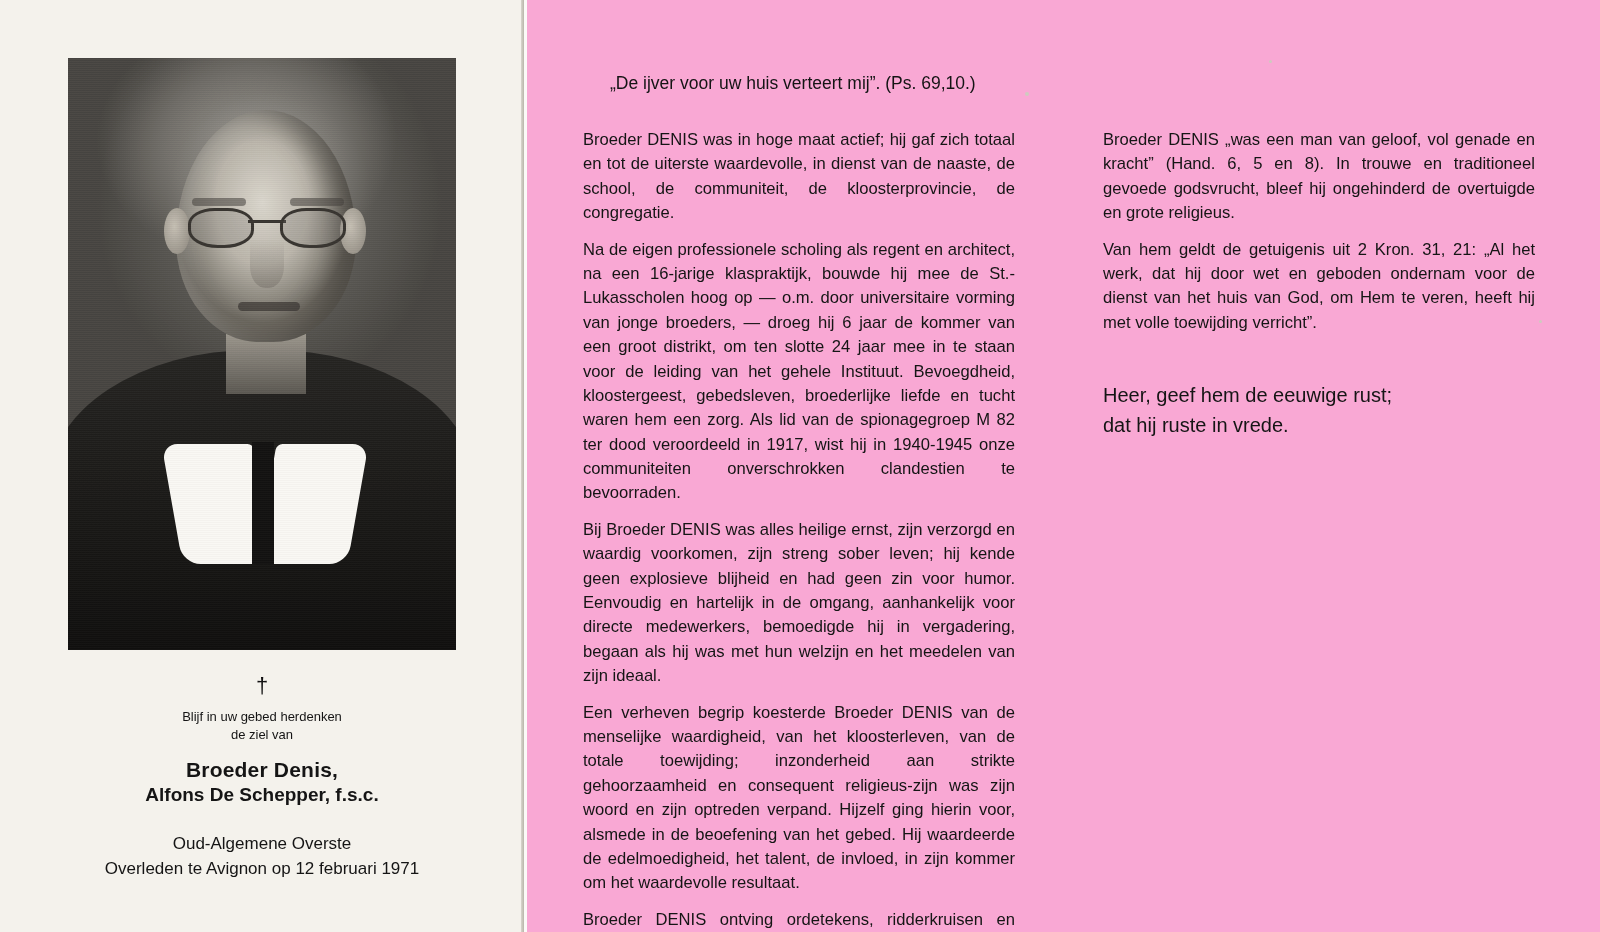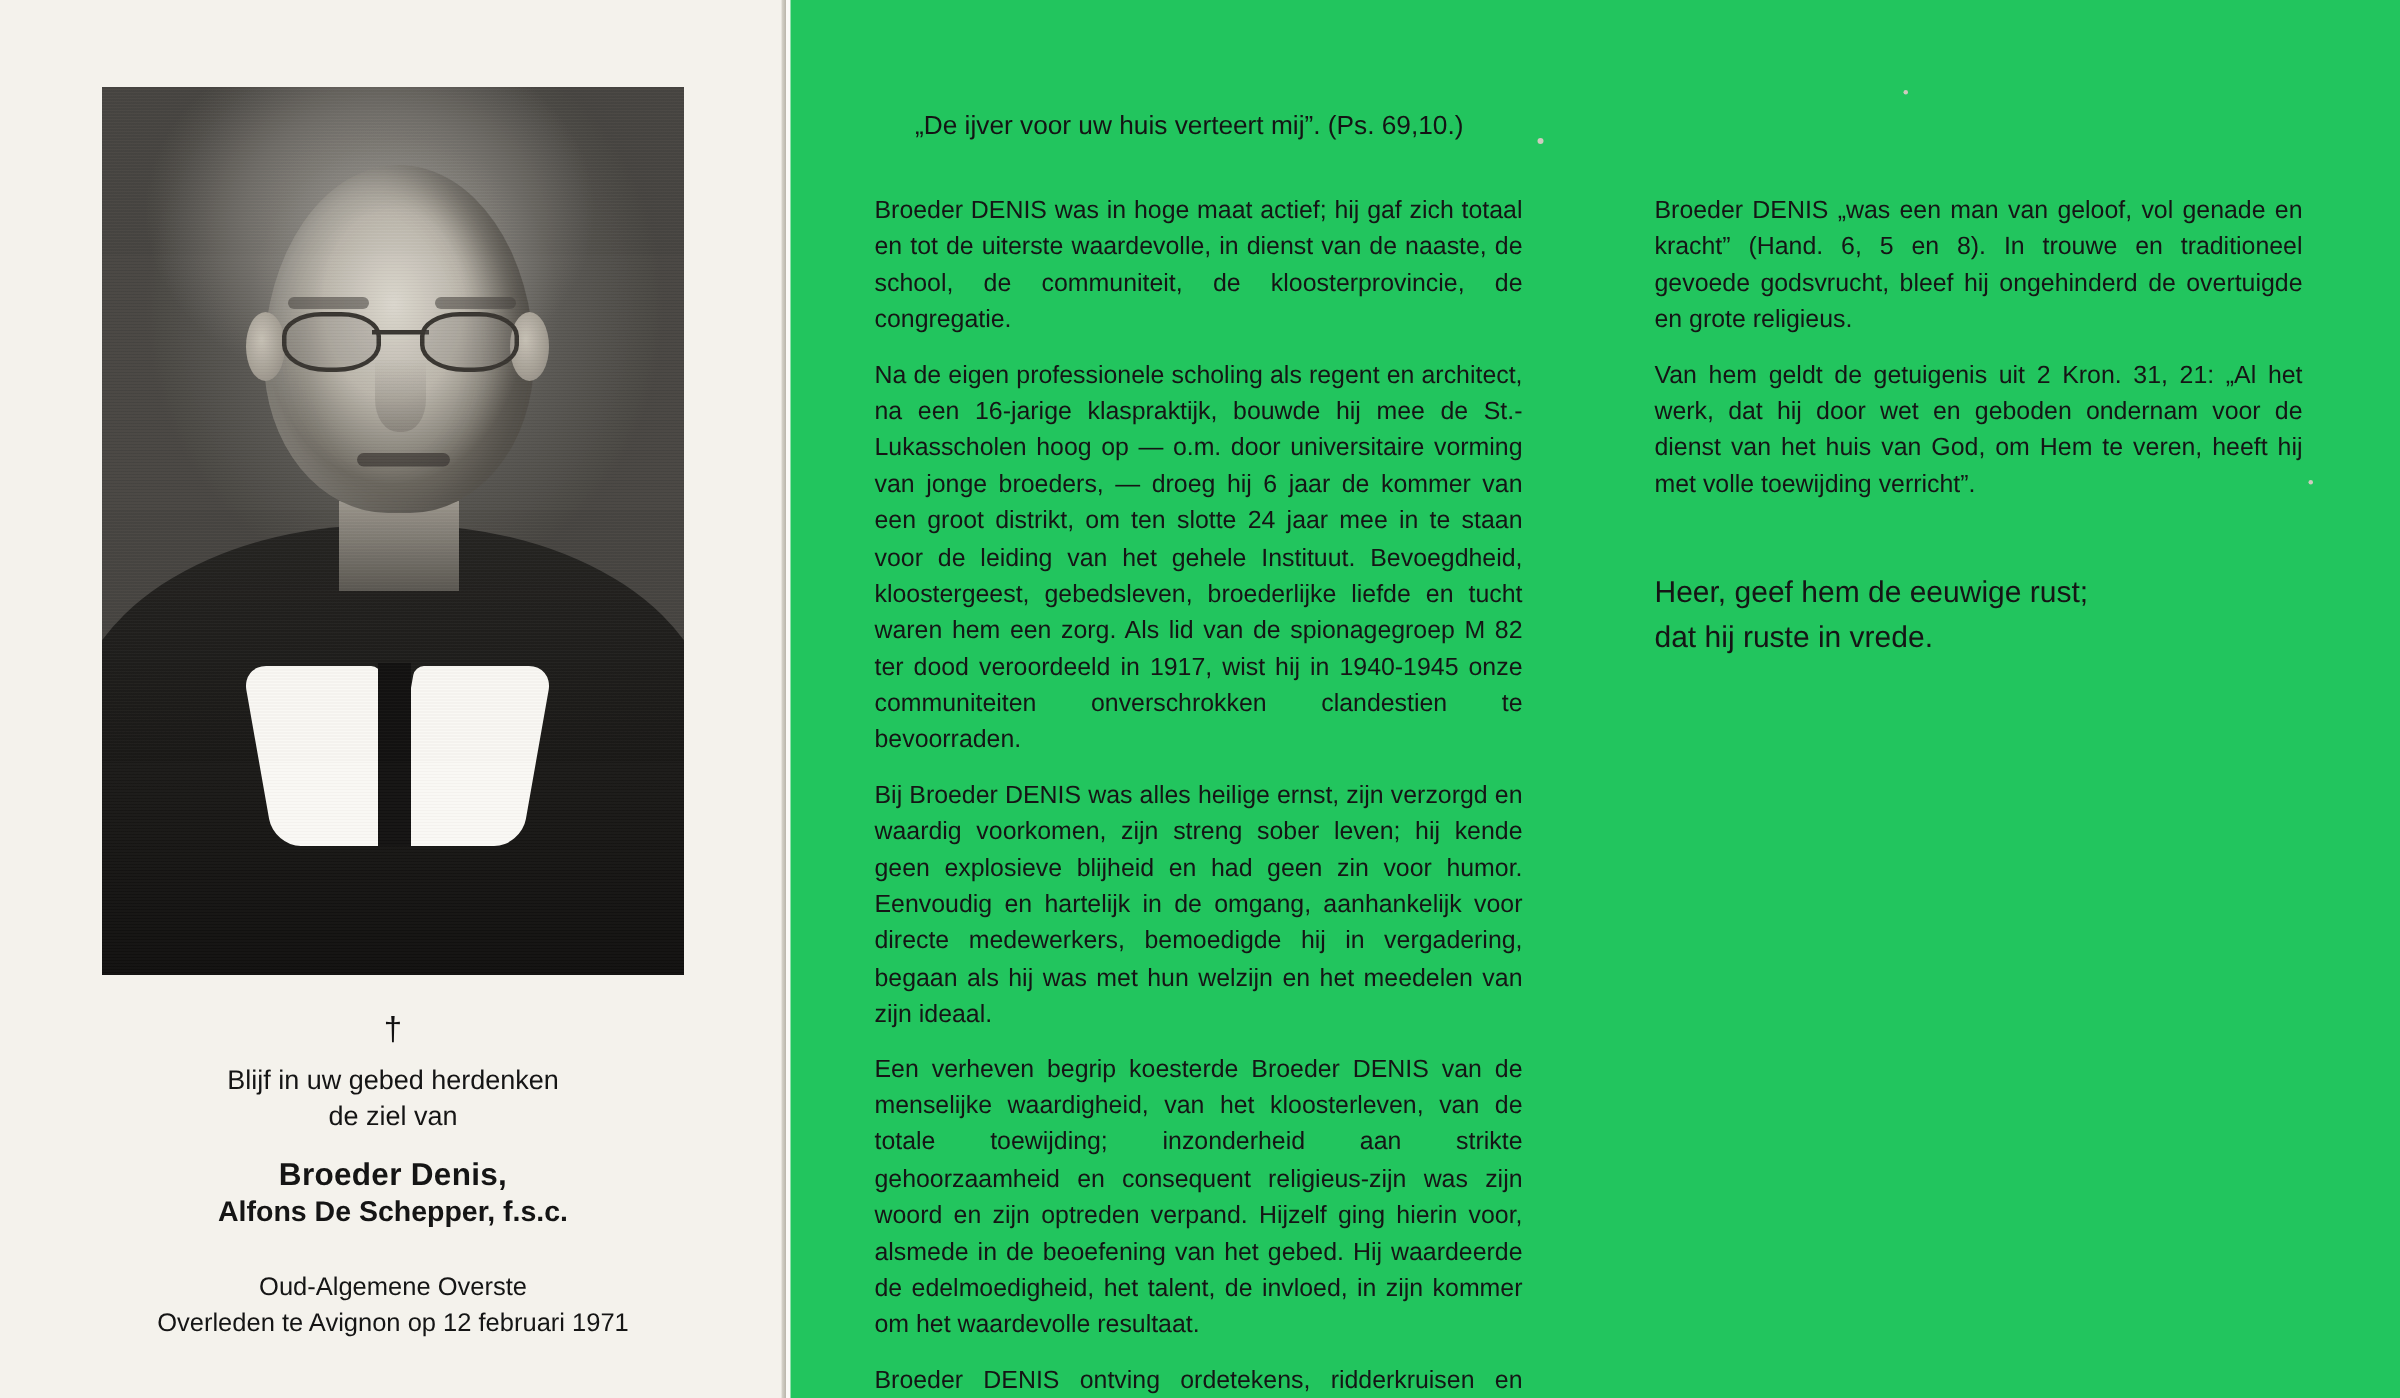--- a/index.html
+++ b/index.html
@@ -198,21 +198,21 @@
   }
   .left-text {
     position: absolute;
     left: 46px;
     top: 708px;
     width: 432px;
     text-align: center;
     color: #151515;
   }
   .left-text .l1 {
-    font-size: 18px;
+    font-size: 13px;
     line-height: 1.35;
   }
   .left-text .name {
     margin-top: 13px;
     font-size: 21px;
     font-weight: bold;
     line-height: 1.3;
     letter-spacing: 0.2px;
   }
   .left-text .name2 {
@@ -230,21 +230,21 @@
     line-height: 1.45;
   }
 
   
   .leaf-right {
     position: absolute;
     left: 527px;
     top: 0;
     width: 1073px;
     height: 932px;
-    background: #22c55e;
+    background: #f9a8d4;
     box-sizing: border-box;
   }
   .epigraph {
     position: absolute;
     left: 83px;
     top: 73px;
     font-size: 17.5px;
     color: #141414;
     white-space: nowrap;
   }

